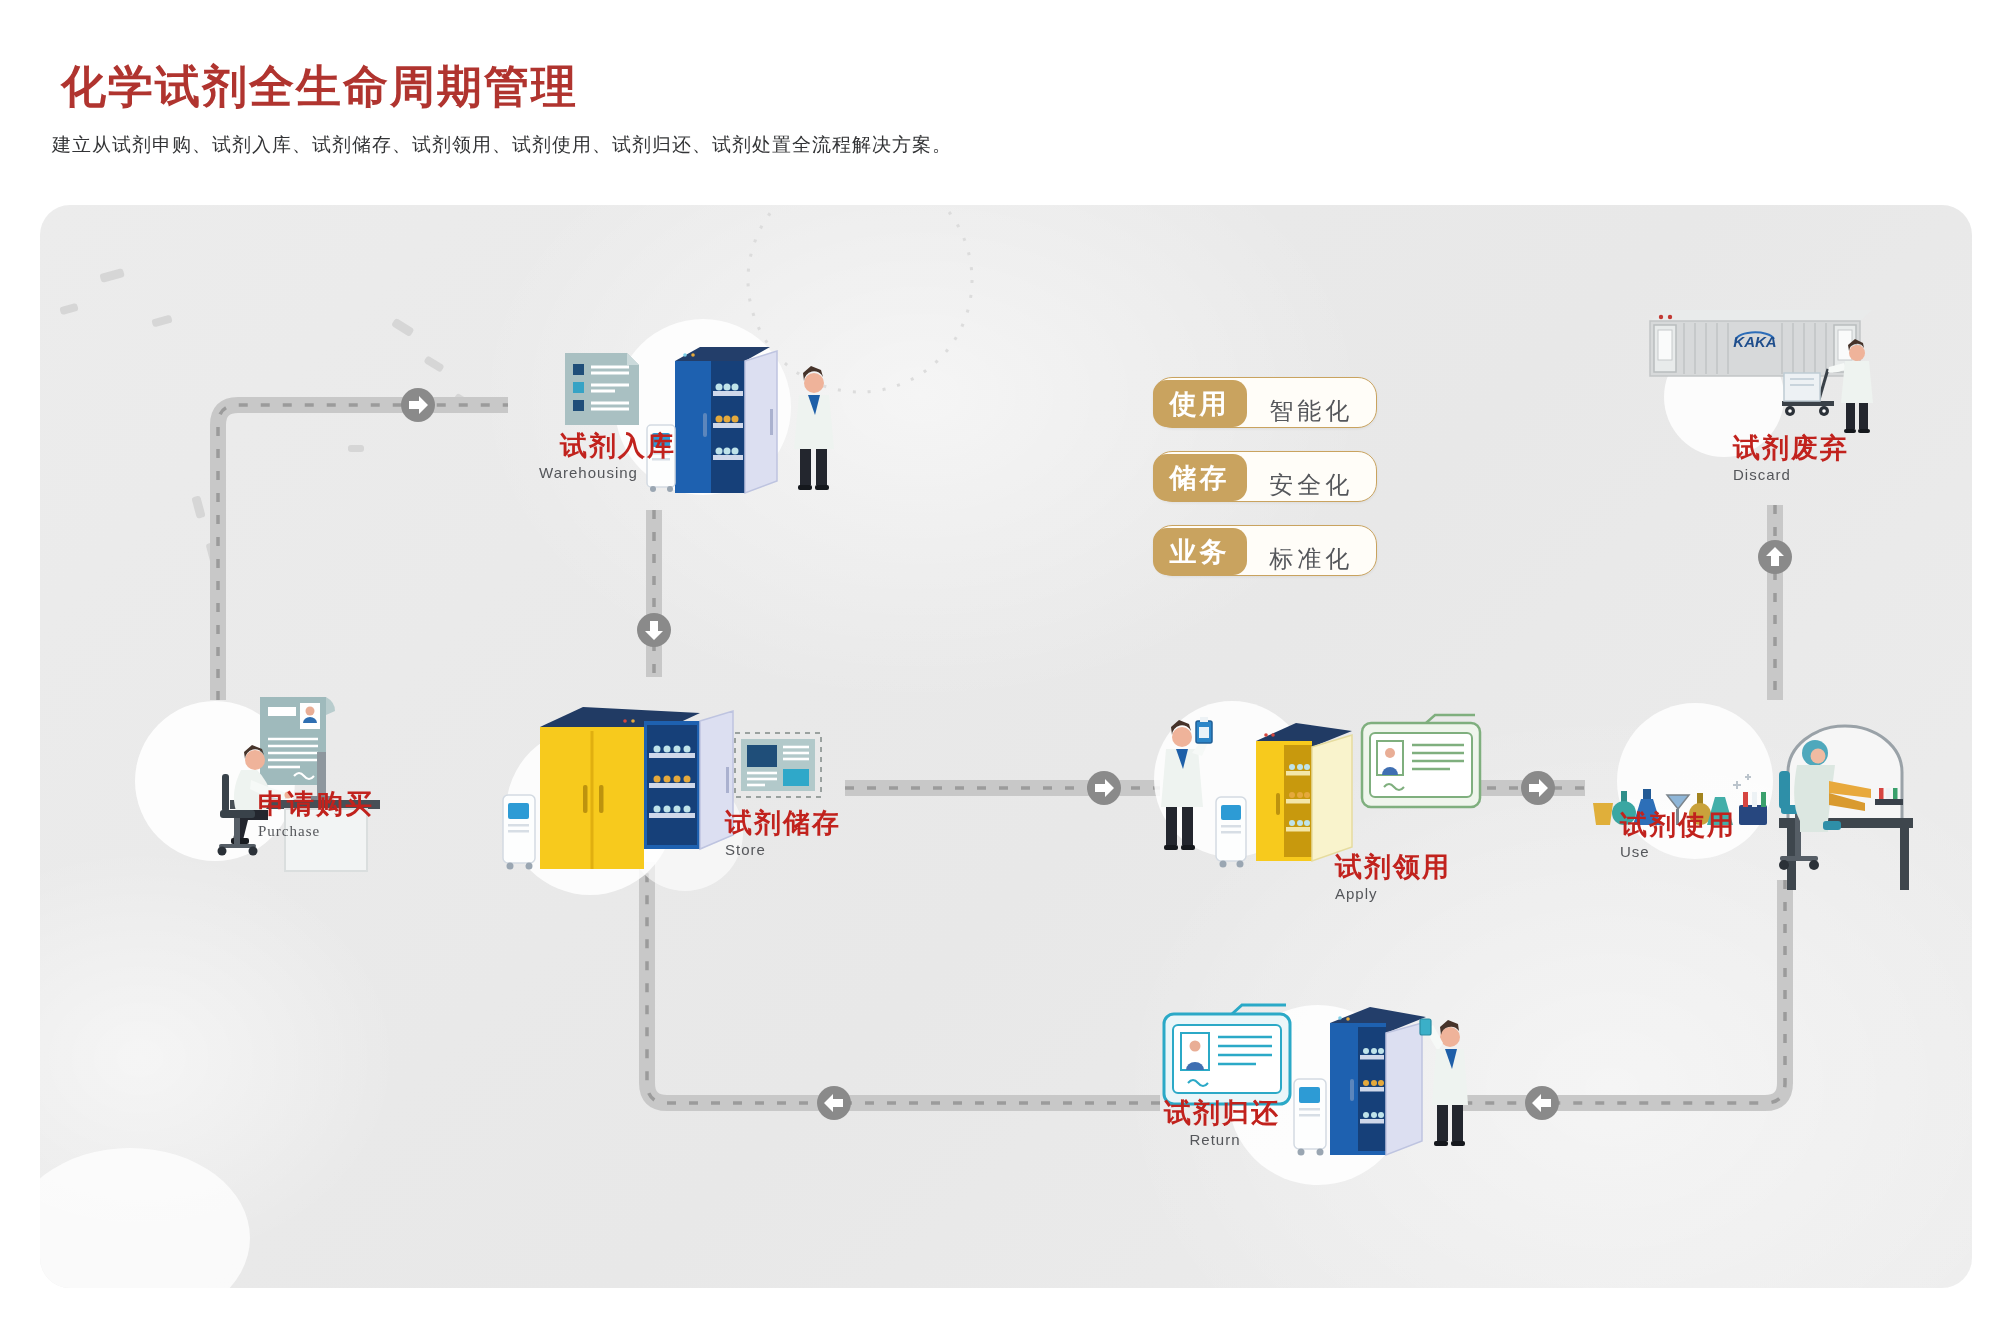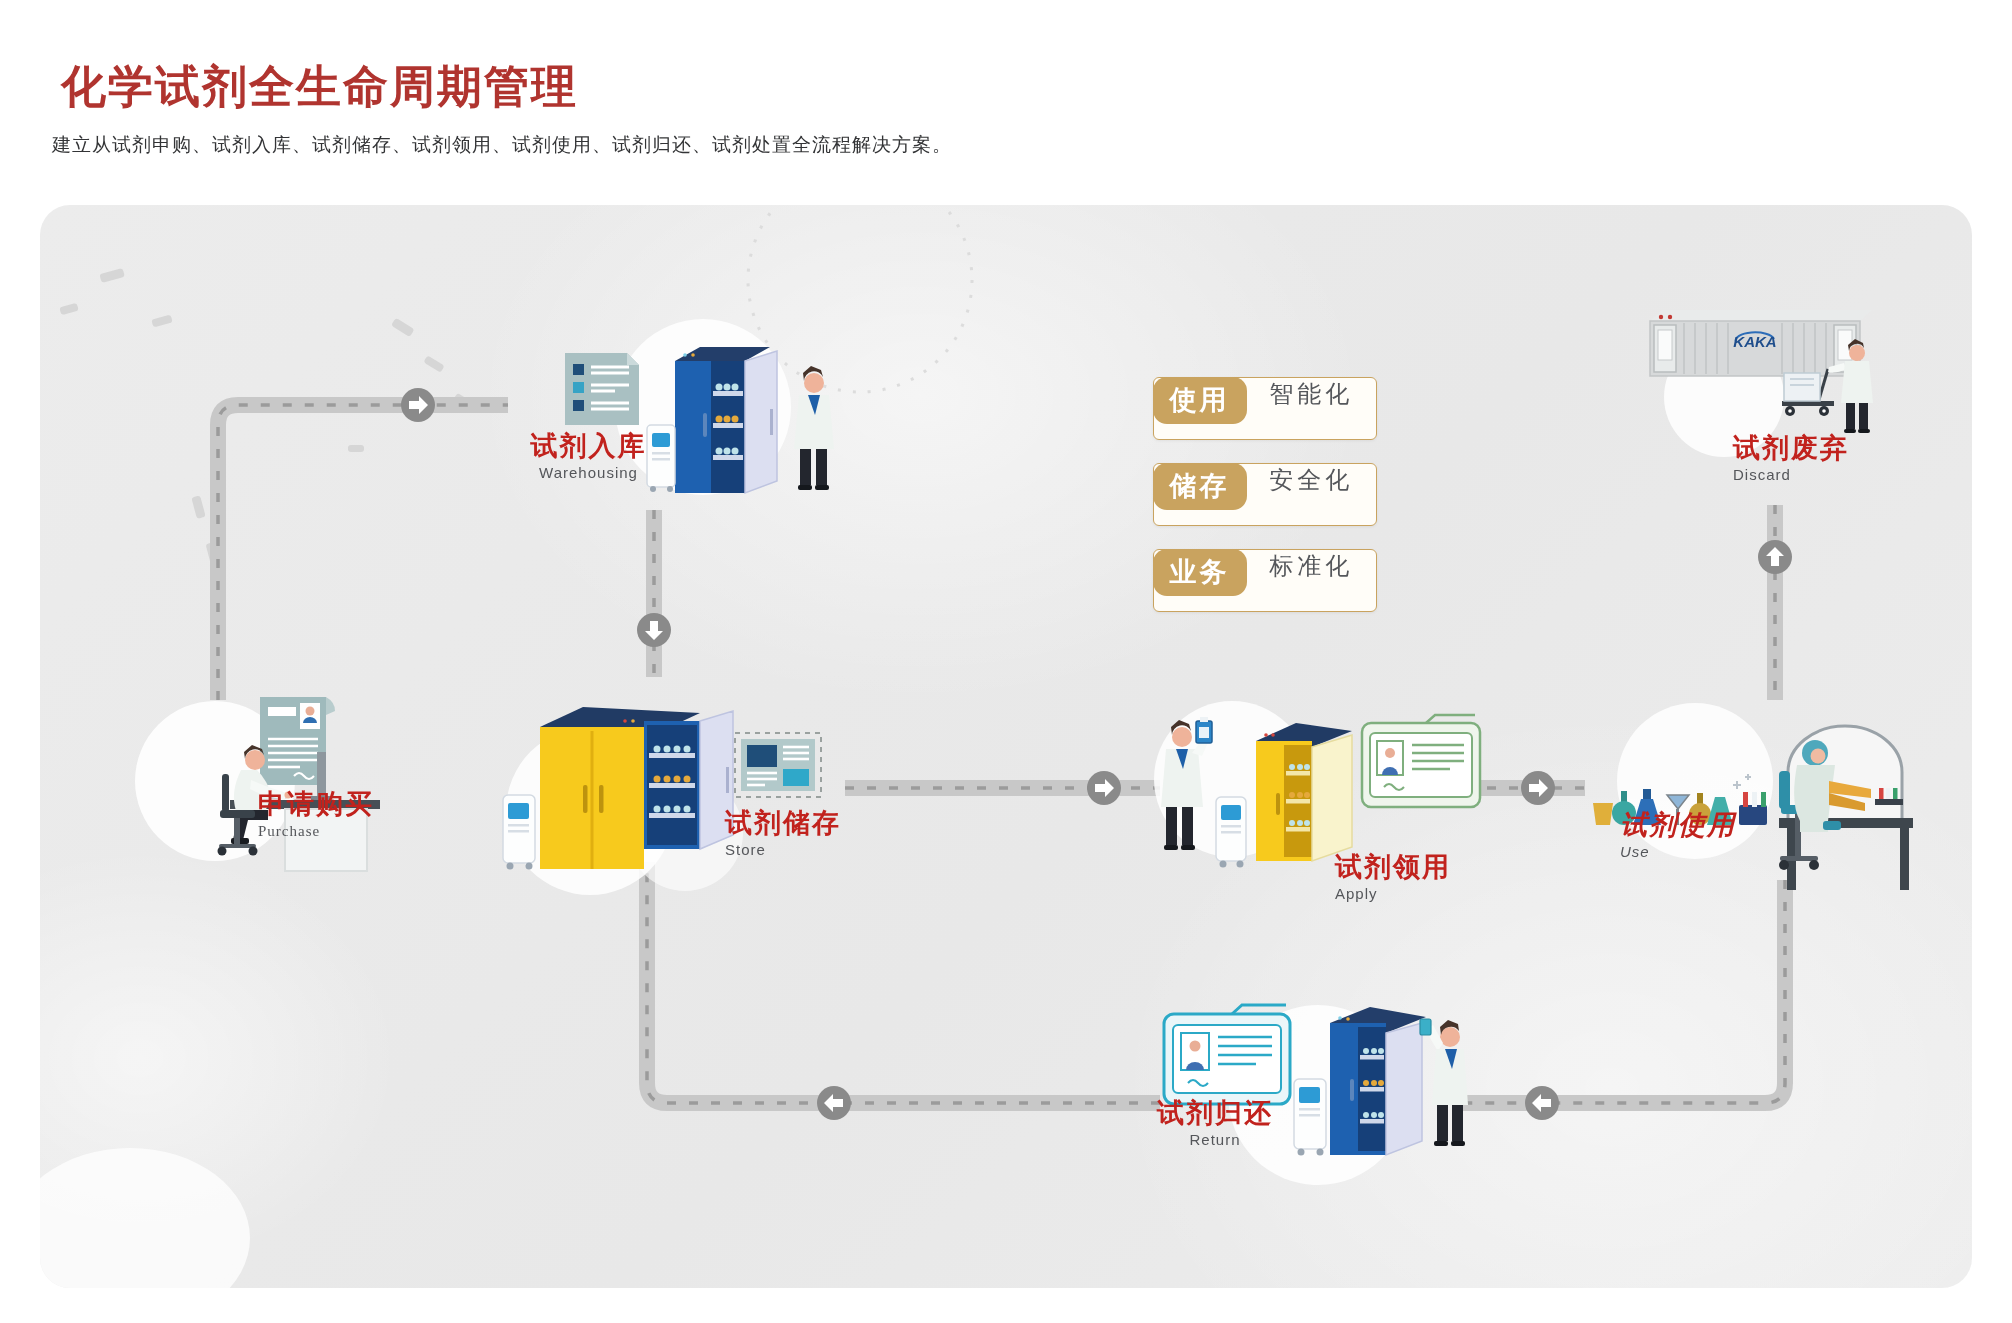--- a/index.html
+++ b/index.html
@@ -28,27 +28,27 @@
   svg.layer{position:absolute;left:0;top:0;width:1932px;height:1085px;}
   .deco{z-index:1;}
   .tracks{z-index:2;}
   .band{fill:none;stroke:#C8C8C8;stroke-width:16;}
   .dashline{fill:none;stroke:#9B9B9B;stroke-width:3.5;stroke-dasharray:9 13;}
   .arrow circle{fill:#8A8A8A;}
   .arrow path{fill:#ffffff;}
   .node{position:absolute;z-index:3;}
   .node svg{display:block;overflow:visible;}
   .node-label{position:absolute;line-height:1.12;white-space:nowrap;}
-  .node-label .zh{display:block;font-size:27px;font-weight:bold;color:#C1221D;letter-spacing:2px;}
+  .node-label .zh{display:block;font-size:27px;font-weight:bold;color:#C1221D;letter-spacing:2px;text-align:right;}
   .node-label .en{display:block;font-size:15px;color:#54565A;margin-top:4px;letter-spacing:1px;}
   .center{text-align:center;}
   .badges{position:absolute;left:1113px;top:172px;z-index:4;}
   .badge{
-    display:flex;align-items:flex-start;width:224px;height:63px;margin-bottom:23px;
-    border:1.5px solid #C9A35F;border-radius:6px;background:#FFFDF8;
+    display:flex;align-items:flex-end;width:224px;height:51px;margin-bottom:23px;
+    border:1.5px solid #C9A35F;border-radius:19px;background:#FFFDF8;
     box-shadow:0 1px 3px rgba(0,0,0,.06);box-sizing:border-box;
   }
   .badge-tag{
     flex:0 0 94px;height:47px;margin:-1.5px 0 0 -1.5px;background:#C9A35F;border-radius:14px;
     display:flex;align-items:center;justify-content:center;
     font-size:27px;font-weight:bold;color:#ffffff;letter-spacing:3px;
   }
   .badge-text{flex:1;text-align:center;font-size:24px;font-weight:normal;color:#55575B;letter-spacing:4px;}
 </style>
 </head>
@@ -408,21 +408,21 @@
           <circle cx="232" cy="60" r="13" fill="#4FA8BC"></circle>
           <circle cx="235" cy="63" r="7.5" fill="#F0BBA2"></circle>
           <path d="M214,72 q-7,38 3,56 h28 l7,-56 z" fill="#DCE7E1"></path>
           <polygon points="246,88 288,96 288,105 246,100" fill="#E8A93C"></polygon>
           <polygon points="246,100 282,110 282,118 246,112" fill="#D99A2F"></polygon>
           <path d="M217,128 h28 v11 h-28 z" fill="#DCE7E1"></path>
           <rect x="240" y="128" width="18" height="9" rx="3" fill="#2E8FA8"></rect>
         </g>
       </g>
     </svg>
-    <div class="node-label" style="left:37px;top:117px;font-style:italic;">
+    <div class="node-label" style="left:37px;top:117px;">
       <span class="zh">试剂使用</span>
       <span class="en">Use</span>
     </div>
   </div>
 
   <div class="node" style="left:1592px;top:92px;width:270px;height:165px;">
     <svg width="270" height="165" viewBox="0 0 270 165">
       <circle cx="92" cy="100" r="60" fill="#fff" opacity=".85"></circle>
       <g>
         <polygon points="18,24 30,13 240,13 228,24" fill="#E9EBEB"></polygon>

